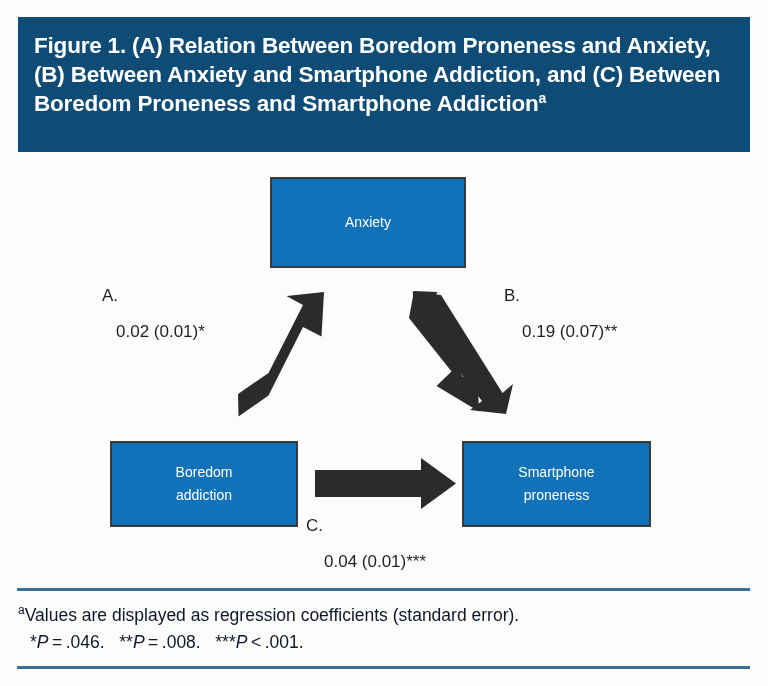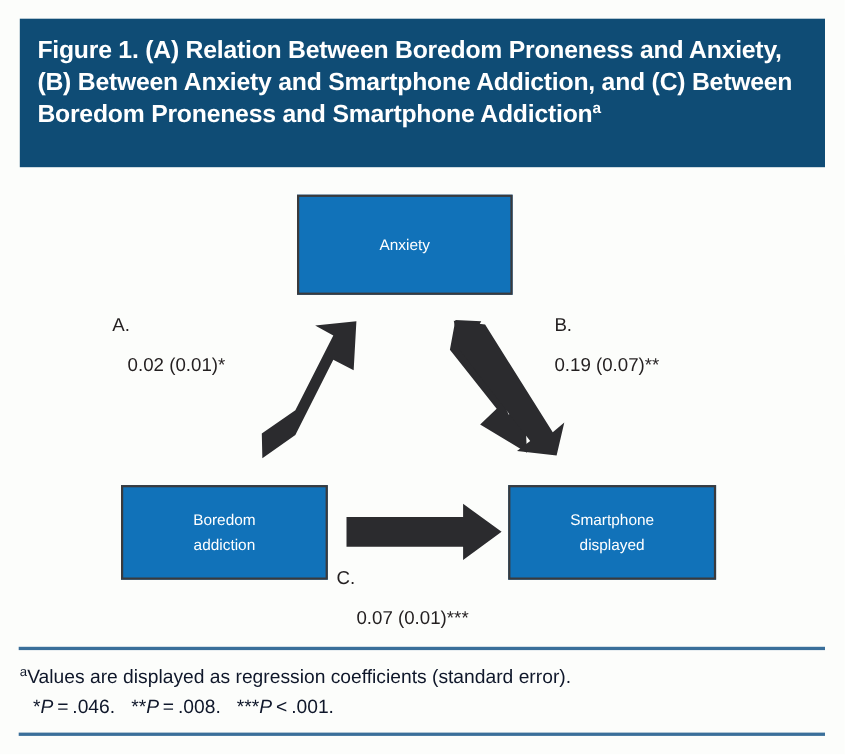--- a/index.html
+++ b/index.html
@@ -115,21 +115,21 @@
   #label-a {
     left: 102px;
     top: 133px;
   }
   #label-a .value { margin-left: 14px; }
 
   #label-b {
     left: 504px;
     top: 133px;
   }
-  #label-b .value { }
+  #label-b .value { margin-left: 18px; }
 
   #label-c {
     left: 306px;
     top: 363px;
   }
   #label-c .value { margin-left: 18px; }
 
   
   .arrow-svg {
     position: absolute;
@@ -209,36 +209,36 @@
 
     <div class="node-box" id="node-anxiety">
       <span class="node-label"><span>Anxiety</span></span>
     </div>
 
     <div class="node-box" id="node-boredom">
       <span class="node-label"><span>Boredom</span><span class="line2">addiction</span></span>
     </div>
 
     <div class="node-box" id="node-smartphone">
-      <span class="node-label"><span>Smartphone</span><span class="line2">displayed</span></span>
+      <span class="node-label"><span>Smartphone</span><span class="line2">proneness</span></span>
     </div>
 
     <div class="path-label" id="label-a">
       <span class="letter">A.</span>
       <span class="value">0.02 (0.01)*</span>
     </div>
 
     <div class="path-label" id="label-b">
       <span class="letter">B.</span>
       <span class="value">0.19 (0.07)**</span>
     </div>
 
     <div class="path-label" id="label-c">
       <span class="letter">C.</span>
-      <span class="value">0.07 (0.01)***</span>
+      <span class="value">0.04 (0.01)***</span>
     </div>
 
   </div>
 
   <div id="footnote">
     <div class="rule"></div>
     <div id="footnote-body">
       <div id="footnote-line1"><span class="sup">a</span><span>Values are displayed as regression coefficients (standard error).</span></div>
       <div id="footnote-line2"><span>*</span><i>P</i><span> = .046.</span><span>   </span><span>**</span><i>P</i><span> = .008.</span><span>   </span><span>***</span><i>P</i><span> &lt; .001.</span></div>
     </div>

